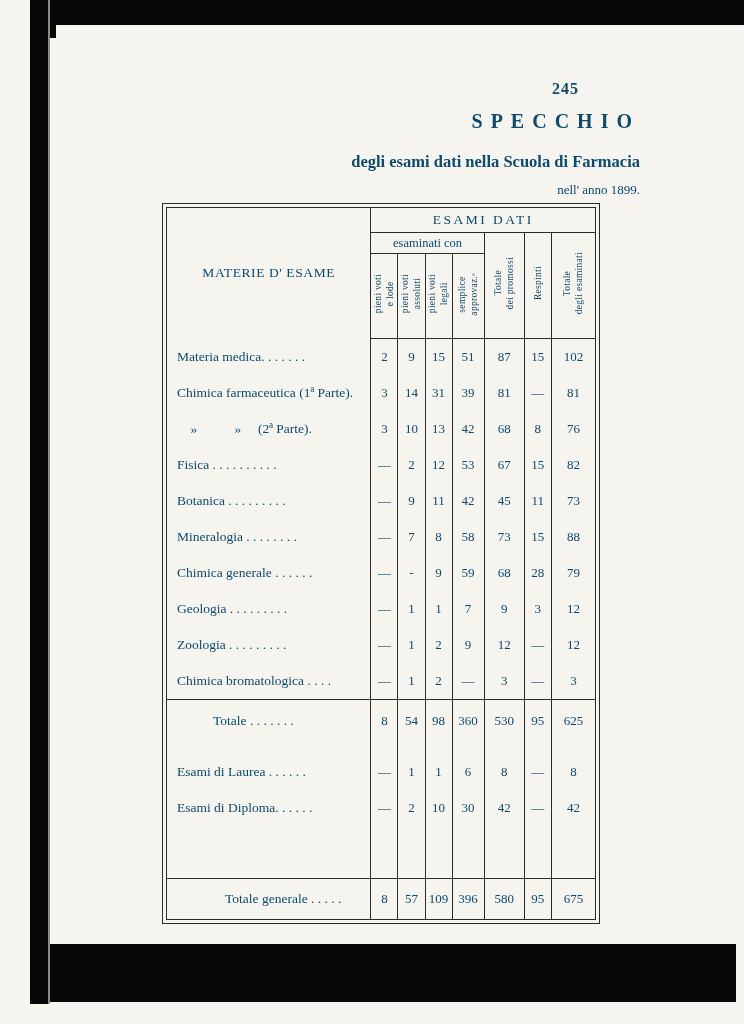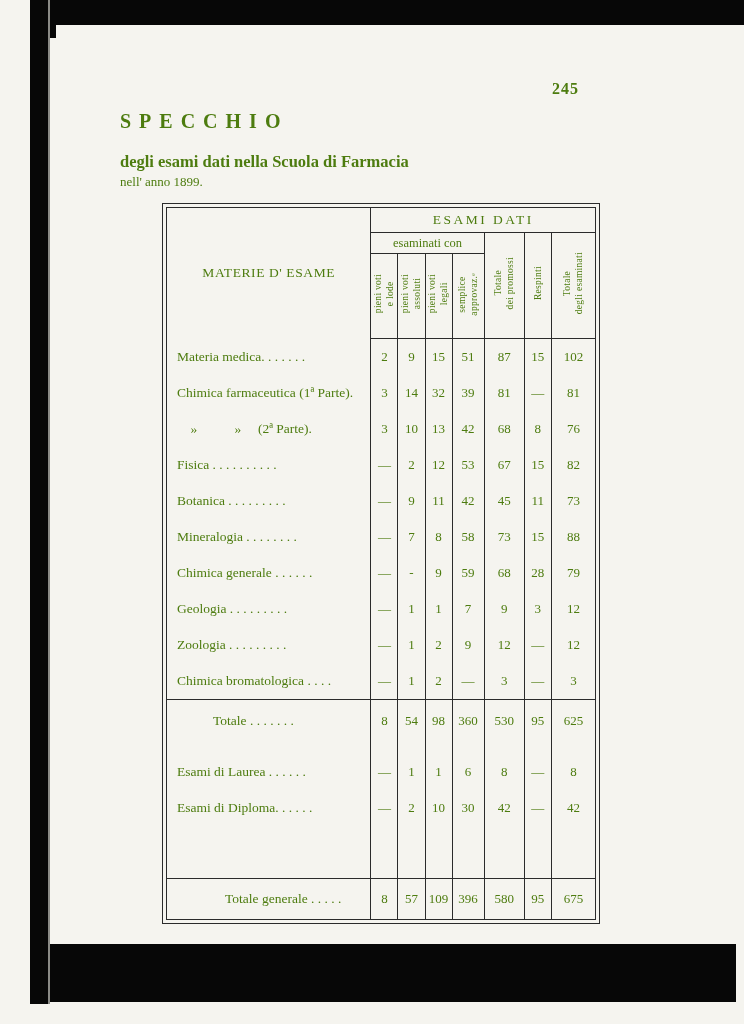--- a/index.html
+++ b/index.html
@@ -1,32 +1,32 @@
 <!DOCTYPE html>
 <html><head>
 <meta charset="utf-8">
 <style>
   html,body { margin:0; padding:0; }
   .canvas {
     position:relative; width:744px; height:1024px;
     background:#f5f4ef; overflow:hidden;
-    font-family:"Liberation Serif", serif; color:#4d7c0f;
+    font-family:"Liberation Serif", serif; color:#0c4a6e;
   }
   .scan { position:absolute; background:#070707; }
   .scan-edge-shadow { position:absolute; background:#8a8a85; }
 
   .page-number {
     position:absolute; top:80px; left:552px;
     font-size:16px; font-weight:bold; letter-spacing:1px;
   }
 
-  .title-block { position:absolute; left:120px; top:110px; width:520px; text-align:left; }
+  .title-block { position:absolute; left:120px; top:110px; width:520px; text-align:right; }
   .doc-title  { font-size:20px; font-weight:bold; letter-spacing:8px; }
   .doc-subtitle { margin-top:19px; font-size:16.5px; font-weight:bold; }
-  .doc-anno { margin-top:2px; font-size:13px; }
+  .doc-anno { margin-top:10px; font-size:13px; }
 
   .table-wrap {
     position:absolute; left:162px; top:203px; width:438px;
     border:1px solid #2b2b2b; padding:3px; box-sizing:border-box;
   }
   table { border-collapse:collapse; width:100%; border:1px solid #2b2b2b; table-layout:fixed; }
   th, td { padding:0; margin:0; }
   th { font-weight:normal; }
 
   .corner-cell { font-size:13.5px; letter-spacing:0.6px; text-align:center; }
@@ -123,21 +123,21 @@
             <td class="value-cell">15</td>
             <td class="value-cell">51</td>
             <td class="value-cell">87</td>
             <td class="value-cell">15</td>
             <td class="value-cell">102</td>
           </tr>
           <tr class="row-data">
             <td class="label-cell">Chimica farmaceutica (1ª Parte).</td>
             <td class="value-cell">3</td>
             <td class="value-cell">14</td>
-            <td class="value-cell">32</td>
+            <td class="value-cell">31</td>
             <td class="value-cell">39</td>
             <td class="value-cell">81</td>
             <td class="value-cell">—</td>
             <td class="value-cell">81</td>
           </tr>
           <tr class="row-data">
             <td class="label-cell">&nbsp;&nbsp;&nbsp;&nbsp;»&nbsp;&nbsp;&nbsp;&nbsp;&nbsp;&nbsp;&nbsp;&nbsp;&nbsp;&nbsp;&nbsp;»&nbsp;&nbsp;&nbsp;&nbsp;&nbsp;(2ª Parte).</td>
             <td class="value-cell">3</td>
             <td class="value-cell">10</td>
             <td class="value-cell">13</td>

